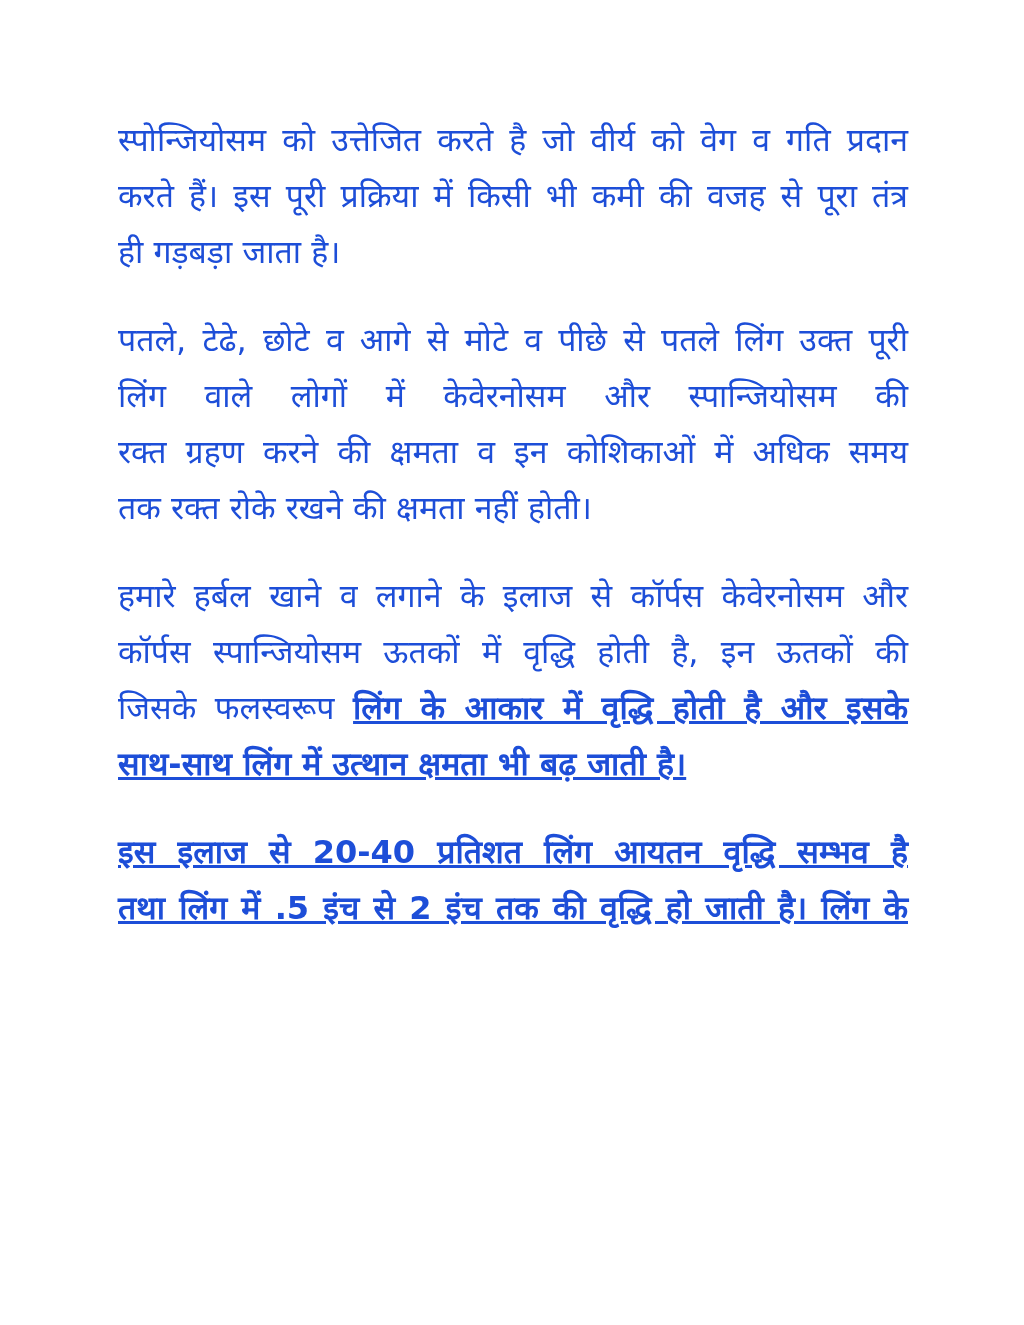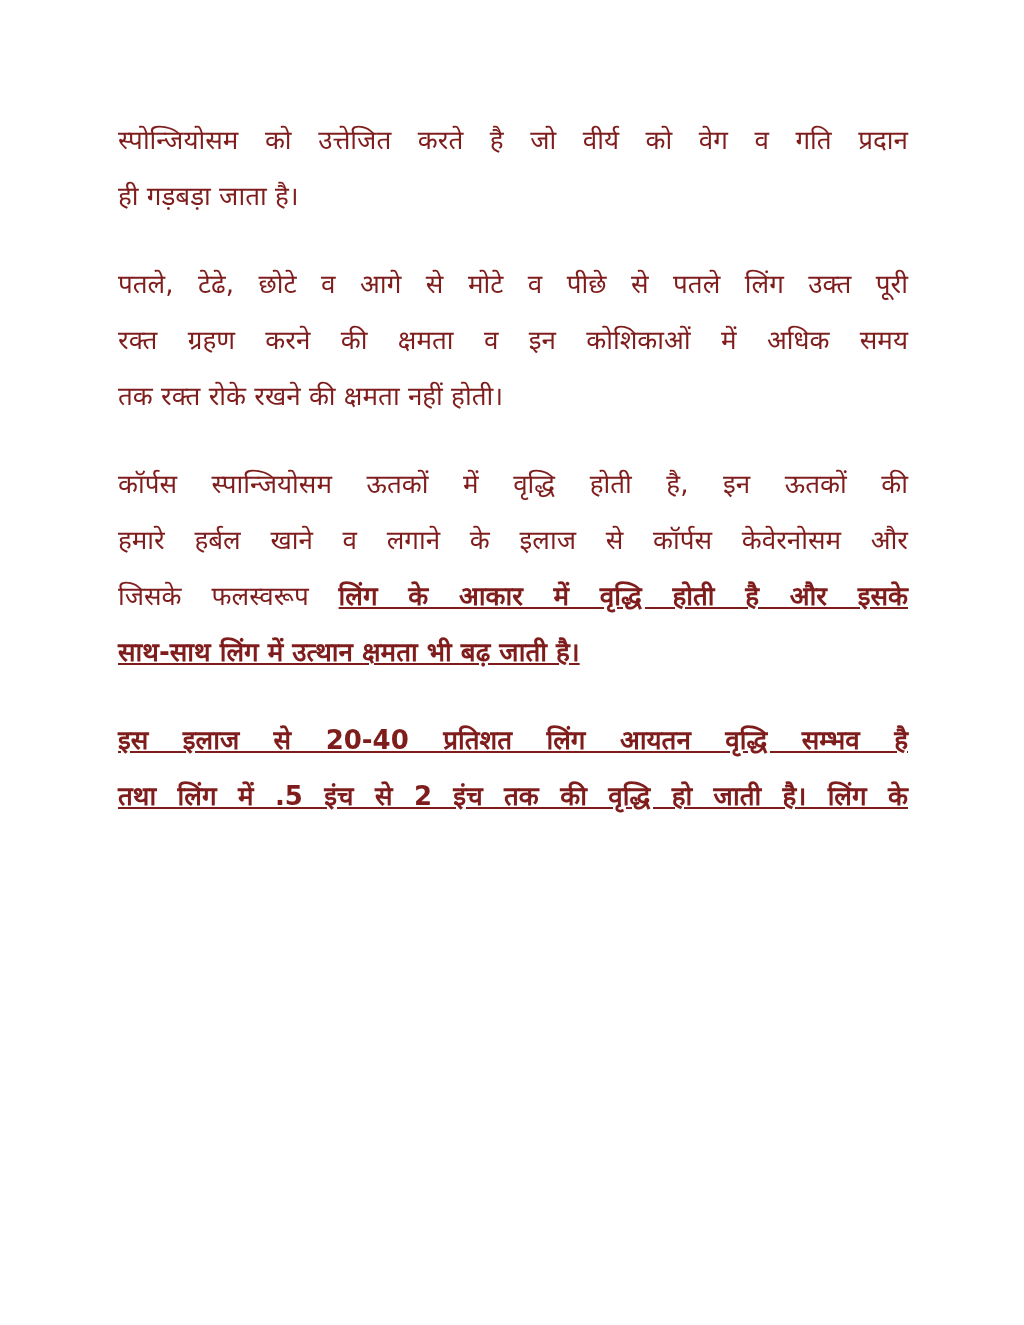--- a/index.html
+++ b/index.html
@@ -20,58 +20,60 @@
     top: 112px;
     width: 790px;
     color: #000000;
     font-family: "DejaVu Sans", sans-serif;
   }
   .para {
     margin: 0 0 32px 0;
   }
   .line {
     margin: 0;
-    font-size: 26px;
+    font-size: 32px;
     line-height: 56px;
     text-align: justify;
     text-align-last: justify;
     white-space: normal;
-    color: #7f1d1d;
+    color: #1d4ed8;
   }
   .line.end {
     text-align-last: left;
   }
   .run {
     font-weight: normal;
   }
   .run.b {
     font-weight: bold;
     text-decoration: underline;
   }
 </style>
 </head>
 <body>
 
 <div class="page">
   <div class="content">
 
     <div class="para">
       <p class="line"><span class="run">स्पोन्जियोसम को उत्तेजित करते है जो वीर्य को वेग व गति प्रदान</span></p>
+      <p class="line"><span class="run">करते हैं। इस पूरी प्रक्रिया में किसी भी कमी की वजह से पूरा तंत्र</span></p>
       <p class="line end"><span class="run">ही गड़बड़ा जाता है।</span></p>
     </div>
 
     <div class="para">
       <p class="line"><span class="run">पतले, टेढे, छोटे व आगे से मोटे व पीछे से पतले लिंग उक्त पूरी</span></p>
+      <p class="line"><span class="run">लिंग वाले लोगों में केवेरनोसम और स्पान्जियोसम की</span></p>
       <p class="line"><span class="run">रक्त ग्रहण करने की क्षमता व इन कोशिकाओं में अधिक समय</span></p>
       <p class="line end"><span class="run">तक रक्त रोके रखने की क्षमता नहीं होती।</span></p>
     </div>
 
     <div class="para">
+      <p class="line"><span class="run">हमारे हर्बल खाने व लगाने के इलाज से कॉर्पस केवेरनोसम और</span></p>
       <p class="line"><span class="run">कॉर्पस स्पान्जियोसम ऊतकों में वृद्धि होती है, इन ऊतकों की</span></p>
-      <p class="line"><span class="run">हमारे हर्बल खाने व लगाने के इलाज से कॉर्पस केवेरनोसम और</span></p>
       <p class="line"><span class="run">जिसके फलस्वरूप </span><span class="run b">लिंग के आकार में वृद्धि होती है और इसके</span></p>
       <p class="line end"><span class="run b">साथ-साथ लिंग में उत्थान क्षमता भी बढ़ जाती है।</span></p>
     </div>
 
     <div class="para">
       <p class="line"><span class="run b">इस इलाज से 20-40 प्रतिशत लिंग आयतन वृद्धि सम्भव है</span></p>
       <p class="line"><span class="run b">तथा लिंग में .5 इंच से 2 इंच तक की वृद्धि हो जाती है। लिंग के</span></p>
     </div>
 
   </div>

